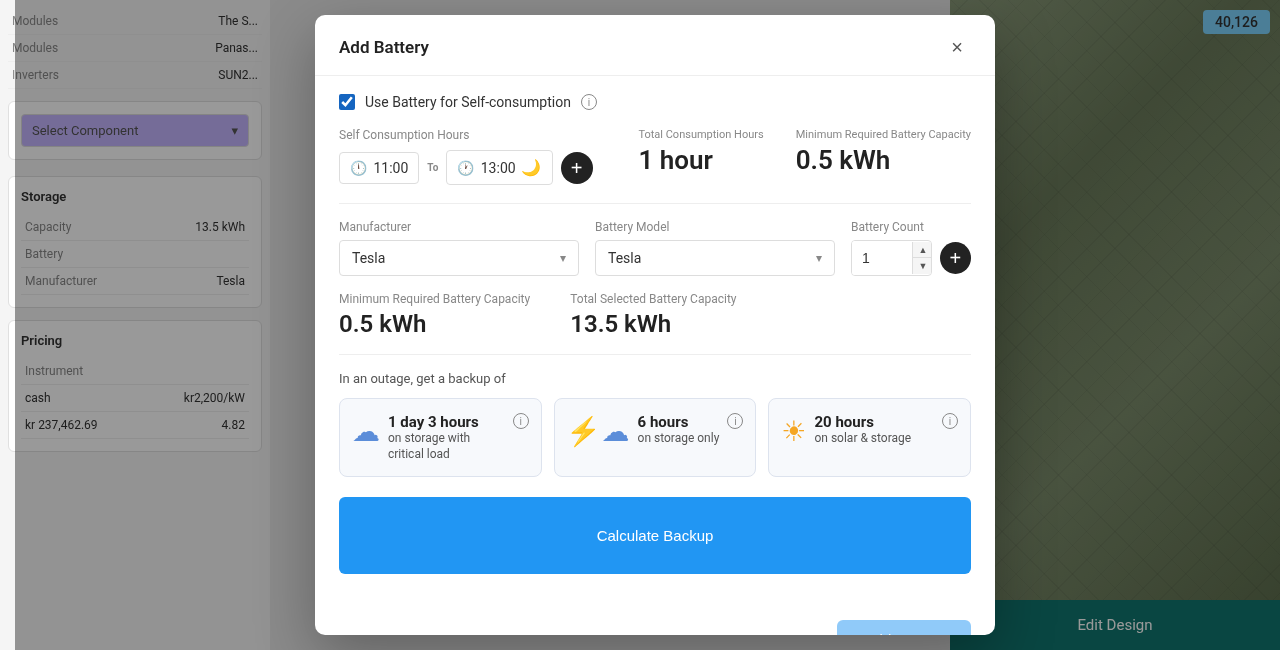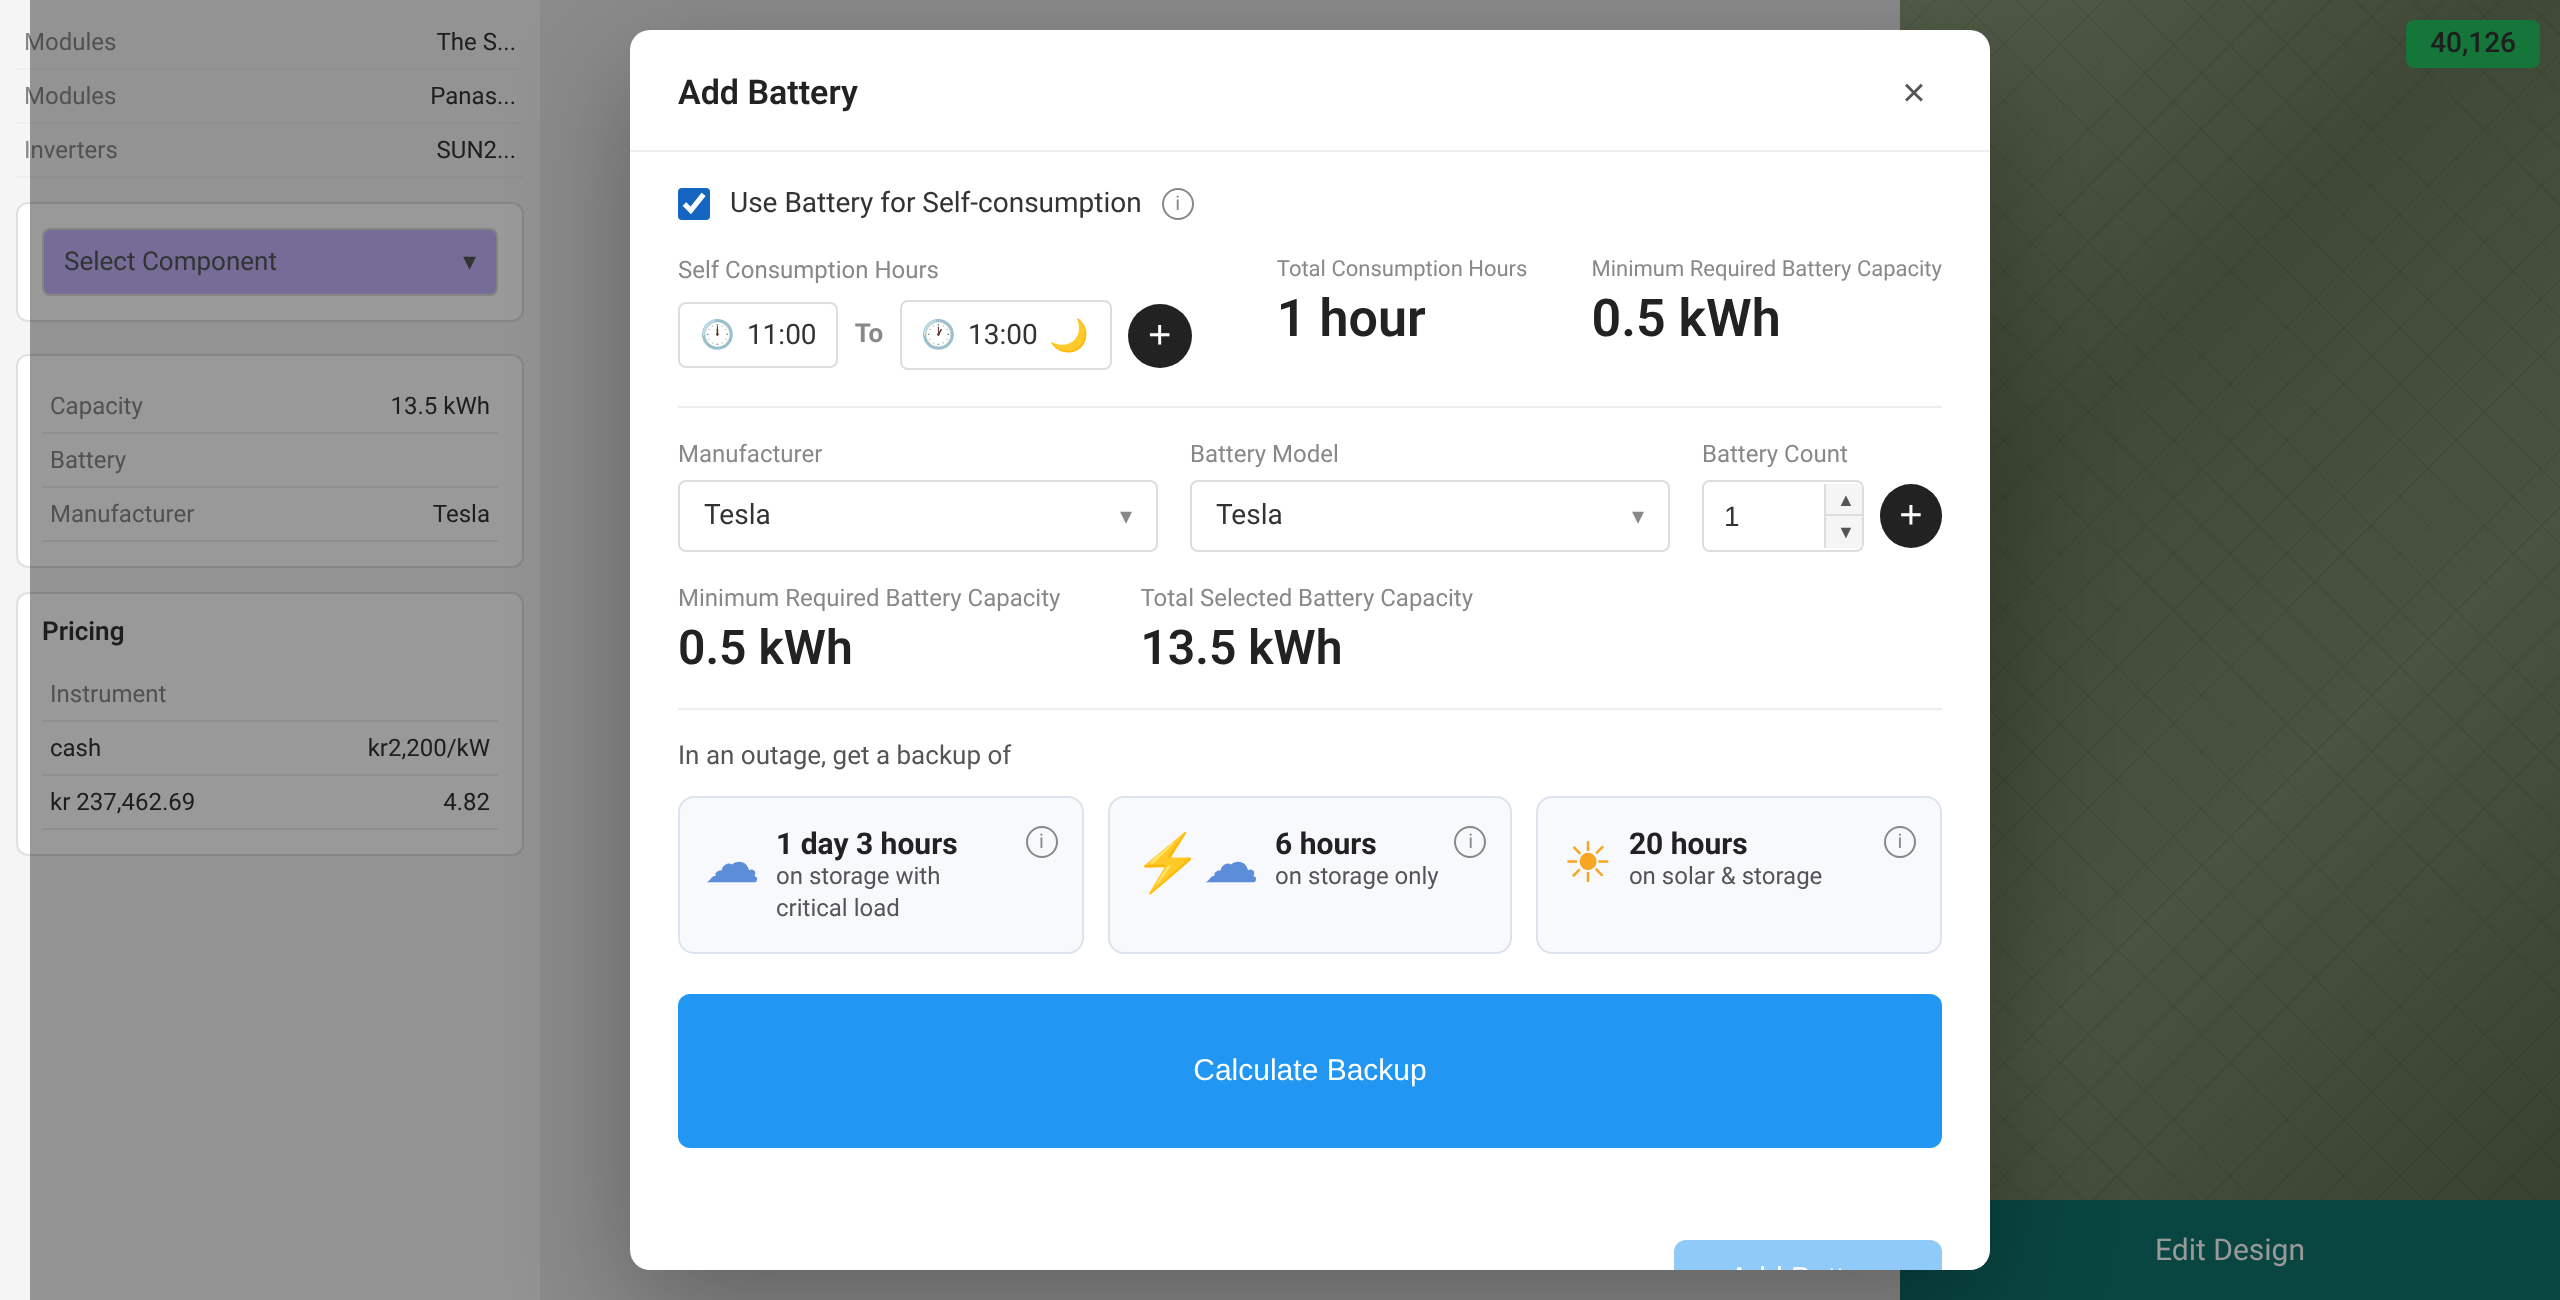--- a/index.html
+++ b/index.html
@@ -34,21 +34,21 @@
       height: 100%;
       background: 
         repeating-linear-gradient(45deg, rgba(0,0,0,0.05) 0px, rgba(0,0,0,0.05) 1px, transparent 1px, transparent 20px),
         repeating-linear-gradient(-45deg, rgba(0,0,0,0.05) 0px, rgba(0,0,0,0.05) 1px, transparent 1px, transparent 20px),
         linear-gradient(135deg, #8a9a7a 0%, #6a7a5a 30%, #7a8a6a 60%, #5a6a4a 100%);
     }
     .top-right-badge {
       position: absolute;
       top: 10px;
       right: 10px;
-      background: #22c55e;
+      background: #7dd3fc;
       padding: 4px 12px;
       border-radius: 4px;
       font-size: 14px;
       font-weight: 500;
       color: #333;
       z-index: 5;
     }
     .edit-design-btn {
       position: absolute;
       bottom: 0;
@@ -214,21 +214,21 @@
       align-items: center;
       gap: 6px;
       border: 1px solid #ddd;
       border-radius: 4px;
       padding: 7px 10px;
       font-size: 14px;
       color: #333;
       background: white;
     }
     .time-to {
-      font-size: 13px;
+      font-size: 10px;
       color: #888;
       font-weight: bold;
     }
     .moon-icon {
       font-size: 16px;
       color: #555;
     }
     .add-circle-btn {
       width: 32px;
       height: 32px;
@@ -472,20 +472,21 @@
   </div>
 
   <div class="sidebar-section">
     <div class="sidebar-select">
       <span>Select Component</span>
       <span>▾</span>
     </div>
   </div>
 
   <div class="sidebar-section" style="margin-top:16px;">
+    <div class="sidebar-section-title">Storage</div>
     <div class="sidebar-table-row">
       <span class="label">Capacity</span>
       <span class="value">13.5 kWh</span>
     </div>
     <div class="sidebar-table-row">
       <span class="label">Battery</span>
       <span class="value"></span>
     </div>
     <div class="sidebar-table-row">
       <span class="label">Manufacturer</span>

